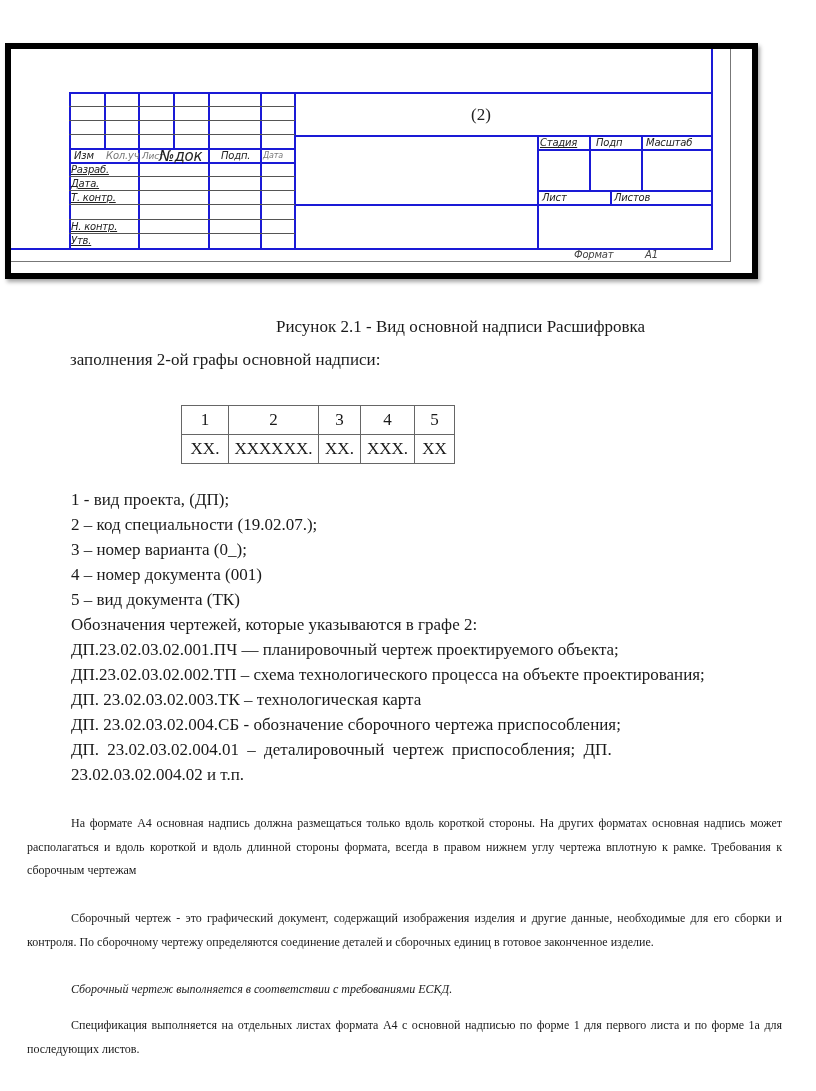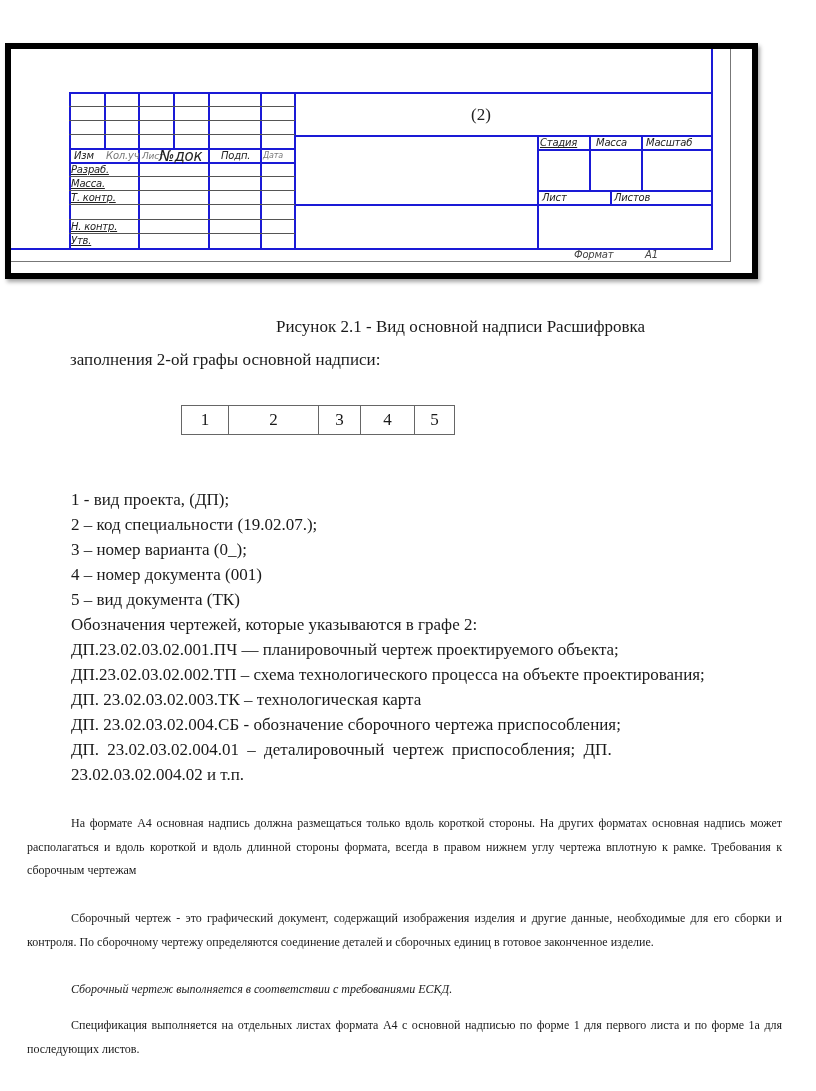--- a/index.html
+++ b/index.html
@@ -73,47 +73,54 @@
   <div class="big2" style="left:460px;top:56px;">(2)</div>
 
   <div class="cad" style="left:63px;top:101px;">Изм</div>
   <div class="cad light" style="left:95px;top:101px;font-size:10px;">Кол.уч</div>
   <div class="cad light" style="left:131px;top:101px;font-size:9px;">Лист</div>
   <div class="cad" style="left:148px;top:101px;font-size:15px;">№док</div>
   <div class="cad" style="left:210px;top:101px;">Подп.</div>
   <div class="cad light" style="left:252px;top:101px;font-size:8px;">Дата</div>
 
   <div class="cad u" style="left:60px;top:115px;">Разраб.</div>
-  <div class="cad u" style="left:60px;top:129px;">Масса.</div>
+  <div class="cad u" style="left:60px;top:129px;">Дата.</div>
   <div class="cad u" style="left:60px;top:143px;">Т. контр.</div>
   <div class="cad u" style="left:60px;top:172px;">Н. контр.</div>
   <div class="cad u" style="left:60px;top:186px;">Утв.</div>
 
   <div class="cad u" style="left:529px;top:88px;">Стадия</div>
-  <div class="cad" style="left:585px;top:88px;">Масса</div>
+  <div class="cad" style="left:585px;top:88px;">Подп</div>
   <div class="cad" style="left:635px;top:88px;">Масштаб</div>
 
   <div class="cad" style="left:531px;top:143px;">Лист</div>
   <div class="cad" style="left:603px;top:143px;">Листов</div>
 
   <div class="cad" style="left:563px;top:200px;color:#444;">Формат</div>
   <div class="cad" style="left:634px;top:200px;color:#444;">А1</div>
 </div>
 
 <div class="t" style="left:276px;top:317px;">Рисунок 2.1 - Вид основной надписи  Расшифровка</div>
 <div class="t" style="left:70px;top:350px;">заполнения 2-ой графы основной надписи:</div>
 
 <table class="code">
   <tbody>
       <tr>
     <td style="width:46px">1</td>
     <td style="width:89px">2</td>
     <td style="width:41px">3</td>
     <td style="width:53px">4</td>
     <td style="width:39px">5</td>
+  </tr>
+  <tr>
+    <td>XX.</td>
+    <td>XXXXXX.</td>
+    <td>XX.</td>
+    <td>XXX.</td>
+    <td>XX</td>
   </tr>
 </tbody>
   </table>
 
 <div class="t" style="left:71px;top:490px;">1 - вид проекта, (ДП);</div>
 <div class="t" style="left:71px;top:515px;">2 – код специальности (19.02.07.);</div>
 <div class="t" style="left:71px;top:540px;">3 – номер варианта (0_);</div>
 <div class="t" style="left:71px;top:565px;">4 – номер документа (001)</div>
 <div class="t" style="left:71px;top:590px;">5 – вид документа (ТК)</div>
 <div class="t" style="left:71px;top:615px;">Обозначения чертежей, которые указываются в графе 2:</div>

